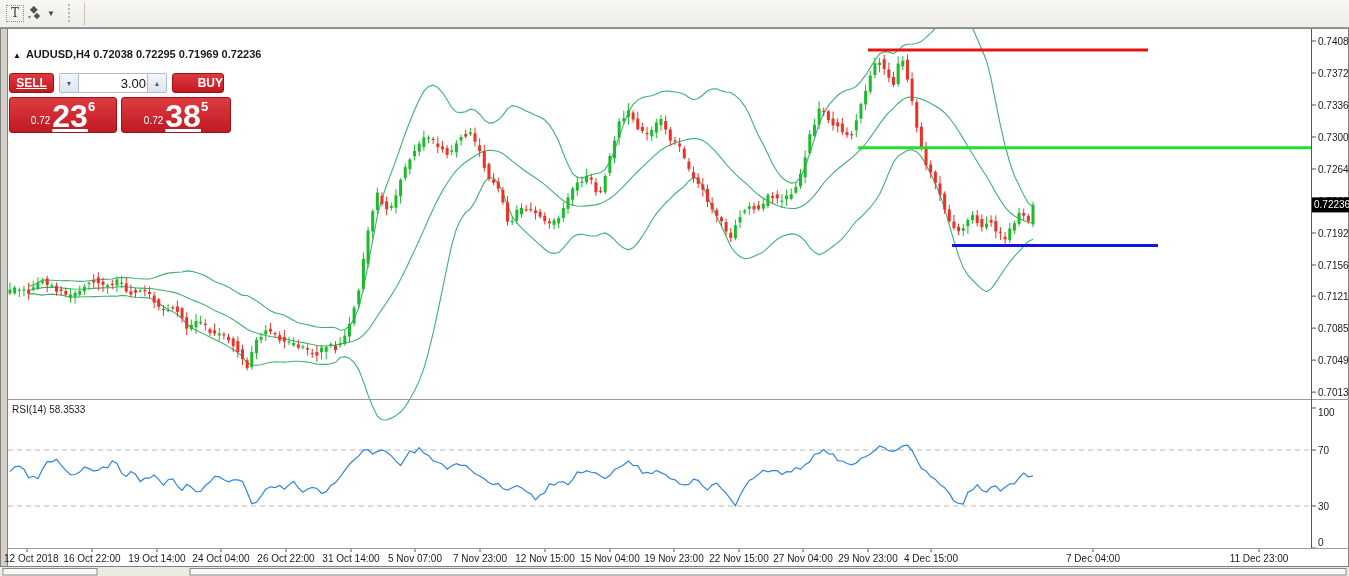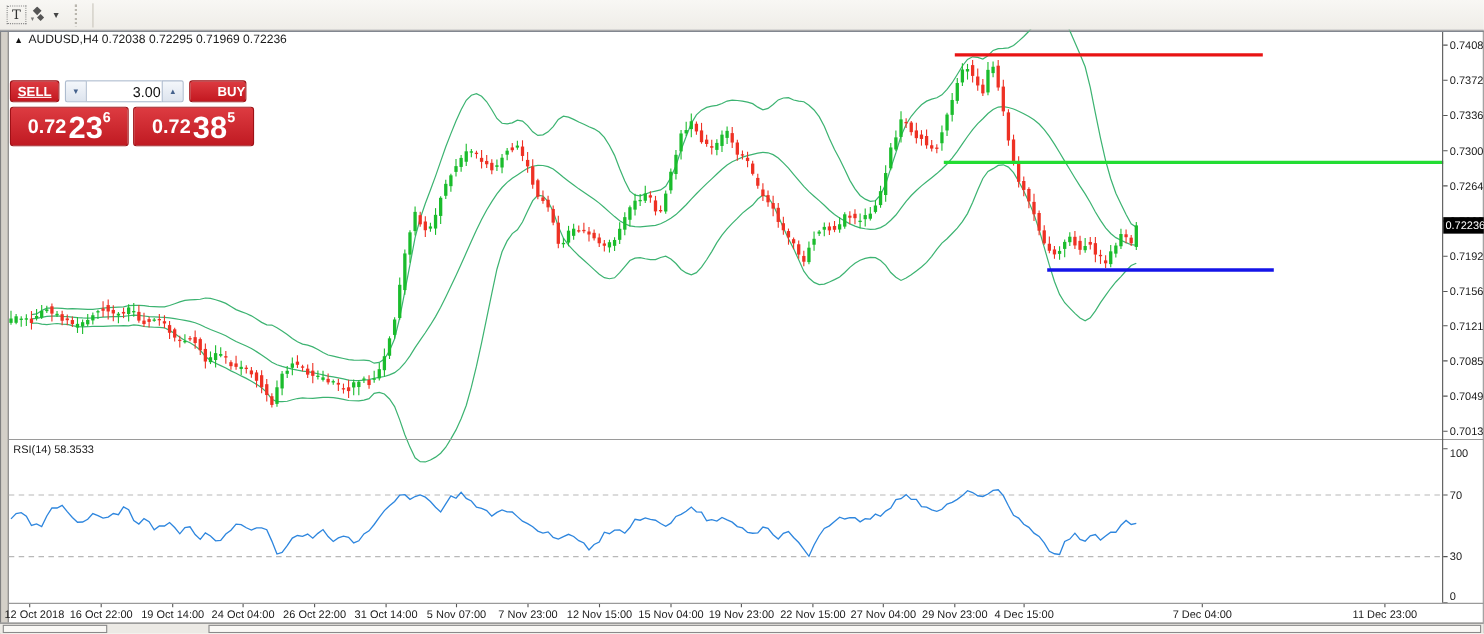--- a/index.html
+++ b/index.html
@@ -17,21 +17,21 @@
                   font-family:"DejaVu Serif",serif;font-size:12px;color:#333;}
   .caret-btn{font-size:8px;width:12px;color:#444;}
   .grip{width:6px;height:20px;margin:0 6px 0 8px;
         background:repeating-linear-gradient(to bottom,#b9b6ae 0 2px,transparent 2px 4px);
         background-size:2px 100%;background-repeat:repeat-y;background-position:2px 0;}
   .tf-btn{height:20px;line-height:19px;padding:0 8px;margin:0 1px;font-size:11px;
           color:#3a3a3a;border:1px solid transparent;border-radius:2px;}
   .tf-btn.active{background:#fdfdfb;border-color:#b7b2a7;box-shadow:inset 0 0 0 1px #fff;}
   .vsep{width:1px;height:22px;background:#c9c5bc;margin:0 6px;}
   
-  #chart-title{position:absolute;left:13px;top:30px;font-size:11px;color:#1a1a1a;z-index:4;}
+  #chart-title{position:absolute;left:13px;top:48px;font-size:11px;color:#1a1a1a;z-index:4;font-weight:bold;}
   #chart-title .tri{font-size:8px;margin-right:5px;color:#111;}
   #trade-panel{position:absolute;left:9px;top:48px;width:222px;z-index:4;margin-top:25px;}
   .tp-row1{display:flex;height:20px;}
   .tp-btn{background:linear-gradient(#dd3b41,#c31820);border:1px solid #9e1116;border-radius:3px;
           color:#fff;font-size:12px;font-weight:bold;display:flex;align-items:center;
           justify-content:center;}
   .tp-sell{width:45px;}
   .tp-sell span{text-decoration:underline;}
   .tp-buy{width:52px;margin-left:5px;justify-content:flex-end;}
   .spin{width:20px;background:linear-gradient(#f4f7fb,#dde4ee);border:1px solid #aebccf;
@@ -40,22 +40,22 @@
   .spin.up{border-radius:0 2px 2px 0;}
   .vol{width:68px;background:#fff;border-top:1px solid #aebccf;border-bottom:1px solid #aebccf;
        font-size:13px;color:#111;display:flex;align-items:center;justify-content:flex-end;
        padding-right:1px;}
   .tp-row2{display:flex;margin-top:4px;}
   .pricebox{height:36px;background:linear-gradient(#dd3b41,#c01a22);border:1px solid #9e1116;
             border-radius:3px;color:#fff;display:flex;align-items:flex-end;
             justify-content:center;padding-bottom:2px;}
   .pricebox.sell{width:108px;}
   .pricebox.buy{width:110px;margin-left:4px;}
-  .pp-small{font-size:18px;font-weight:bold;margin:0 2px 4px 0;text-align:right;}
-  .pp-big{font-size:28px;font-weight:bold;line-height:28px;}
+  .pp-small{font-size:10px;font-weight:normal;margin:0 2px 4px 0;text-align:right;}
+  .pp-big{font-size:32px;font-weight:bold;line-height:28px;text-decoration:underline;}
   .pp-sup{font-size:13px;font-weight:bold;align-self:flex-start;margin-top:1px;}
   #rsi-label{position:absolute;left:12px;top:404px;font-size:10px;color:#1a1a1a;z-index:4;}
   svg text{font-family:"Liberation Sans",sans-serif;}
 </style>
 </head>
 <body>
 
 <div id="app">
 
   <svg id="chart-svg" width="1349" height="576">

